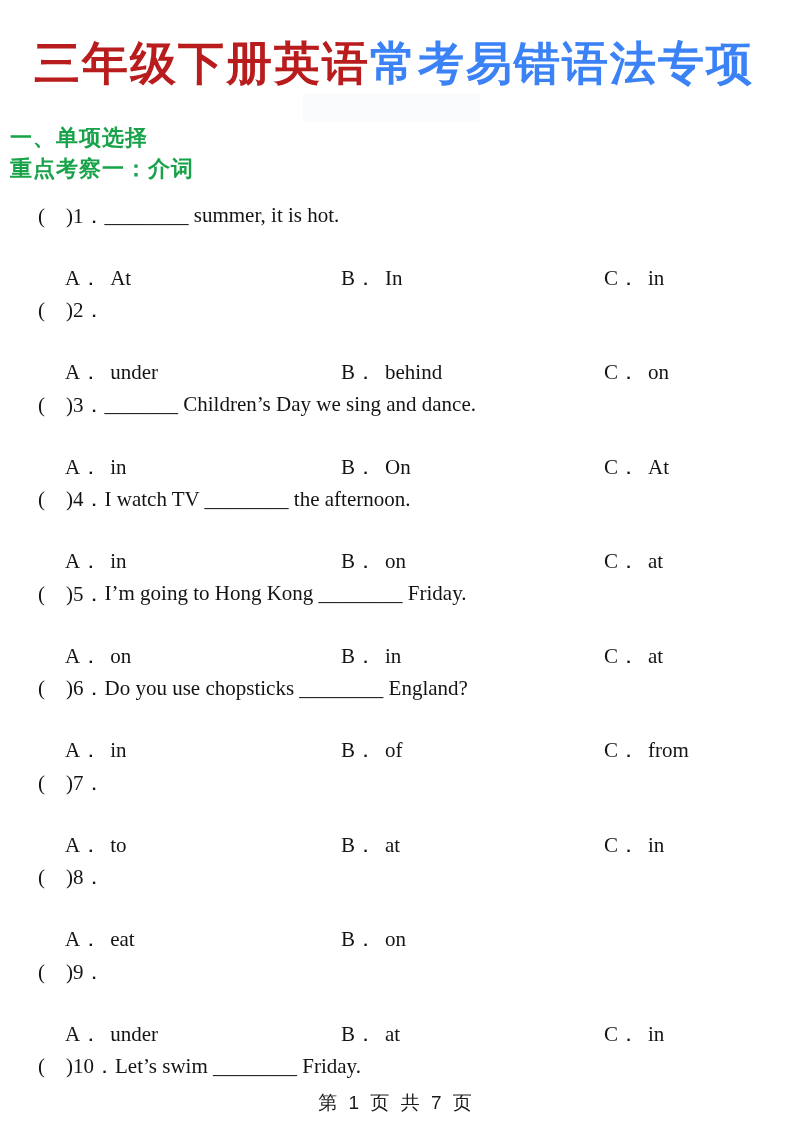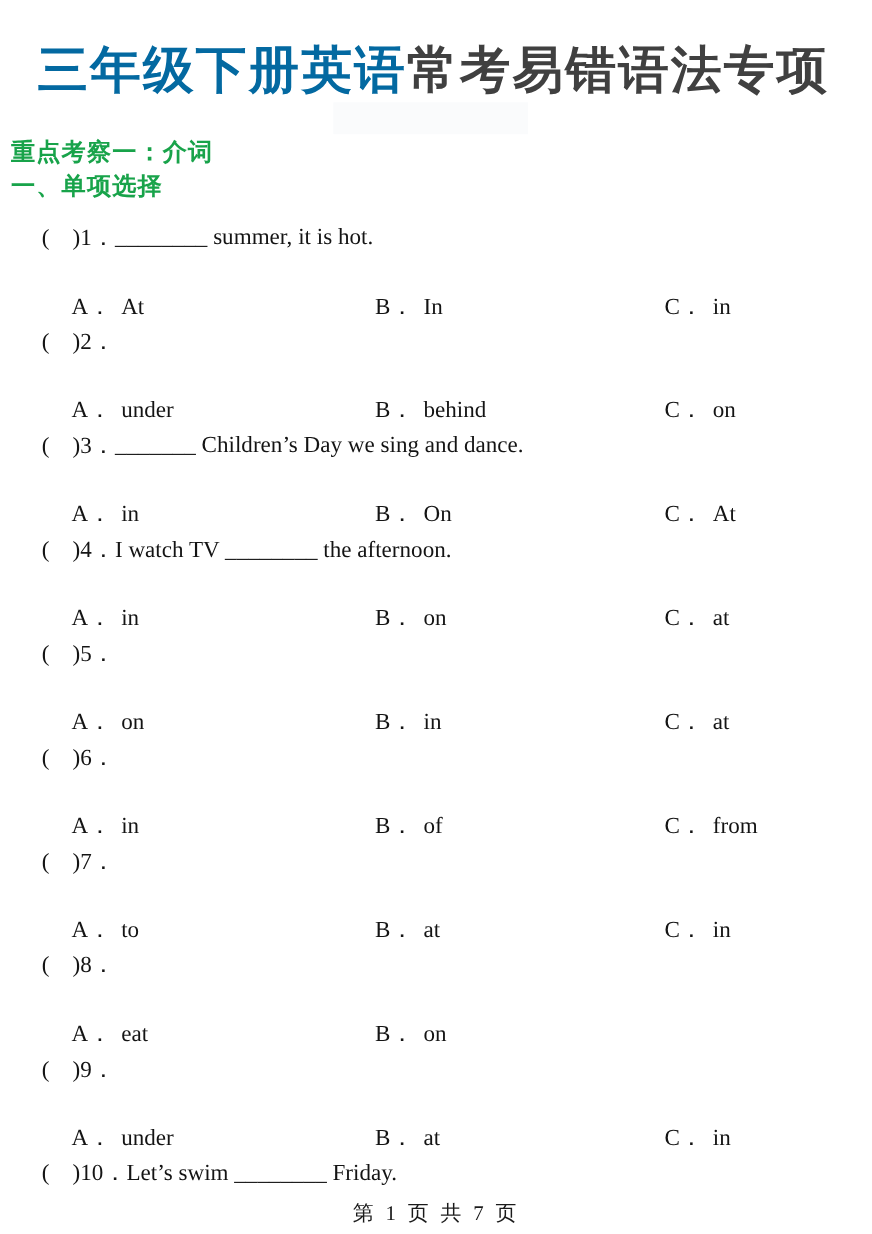--- a/index.html
+++ b/index.html
@@ -15,22 +15,22 @@
   .title {
     position: absolute;
     left: 34px;
     top: 33px;
     font-size: 46px;
     font-weight: bold;
     letter-spacing: 2px;
     white-space: nowrap;
     font-family: "DejaVu Serif", "Liberation Serif", serif;
   }
-  .title .t-black { color: #0369a1; }
-  .title .t-red   { color: #404040; }
+  .title .t-black { color: #b91c1c; }
+  .title .t-red   { color: #3b82f6; }
   .ghost-box {
     position: absolute;
     left: 303px;
     top: 93px;
     width: 177px;
     height: 29px;
     background: #fafbfc;
   }
   .headings {
     position: absolute;
@@ -71,40 +71,40 @@
   .opt .opt-word { margin-left: 9px; margin-top: 32px; }
   .opt-a { width: 276px; }
   .opt-b { width: 263px; }
   .opt-c { flex: 1; }
   .footer {
     position: absolute;
     left: 0;
     top: 1090px;
     width: 100%;
     text-align: center;
-    font-family: Liberation Serif, serif;
+    font-family: Liberation Sans, sans-serif;
     font-size: 19px;
     letter-spacing: 3px;
     color: #1a1a1a;
   }
 </style>
 </head>
 <body>
 
 <div class="page">
 
   <div class="title">
     <span class="t-black">三年级下册英语</span><span class="t-red">常考易错语法专项</span>
   </div>
 
   <div class="ghost-box"></div>
 
   <div class="headings">
+    <div>一、单项选择</div>
     <div>重点考察一：介词</div>
-    <div>一、单项选择</div>
   </div>
 
   <div class="questions">
 
     <div class="question">
       <div class="q-line">
         <span class="q-prefix">(    )1．</span><span class="q-text">________ summer, it is hot.</span>
       </div>
       <div class="opt-line">
         <span class="opt opt-a"><span>A．</span><span class="opt-word">At</span></span>
@@ -141,32 +141,32 @@
       </div>
       <div class="opt-line">
         <span class="opt opt-a"><span>A．</span><span class="opt-word">in</span></span>
         <span class="opt opt-b"><span>B．</span><span class="opt-word">on</span></span>
         <span class="opt opt-c"><span>C．</span><span class="opt-word">at</span></span>
       </div>
     </div>
 
     <div class="question">
       <div class="q-line">
-        <span class="q-prefix">(    )5．</span>
+        <span class="q-prefix">(    )5．</span><span class="q-text">I’m going to Hong Kong ________ Friday.</span>
       </div>
       <div class="opt-line">
         <span class="opt opt-a"><span>A．</span><span class="opt-word">on</span></span>
         <span class="opt opt-b"><span>B．</span><span class="opt-word">in</span></span>
         <span class="opt opt-c"><span>C．</span><span class="opt-word">at</span></span>
       </div>
     </div>
 
     <div class="question">
       <div class="q-line">
-        <span class="q-prefix">(    )6．</span>
+        <span class="q-prefix">(    )6．</span><span class="q-text">Do you use chopsticks ________ England?</span>
       </div>
       <div class="opt-line">
         <span class="opt opt-a"><span>A．</span><span class="opt-word">in</span></span>
         <span class="opt opt-b"><span>B．</span><span class="opt-word">of</span></span>
         <span class="opt opt-c"><span>C．</span><span class="opt-word">from</span></span>
       </div>
     </div>
 
     <div class="question">
       <div class="q-line">

